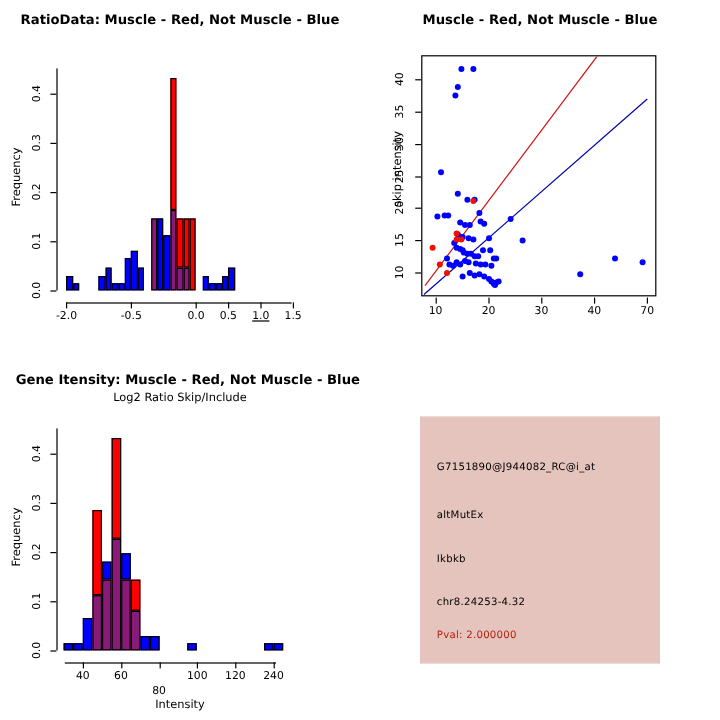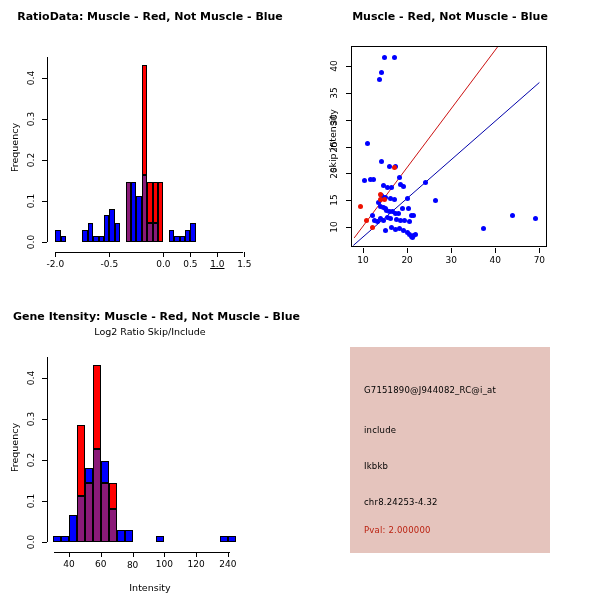--- a/index.html
+++ b/index.html
@@ -279,37 +279,37 @@
       </div>
     <div class="axistitle rot" style="left:-16px;top:142px;width:60px;">Frequency</div>
 
     <div class="axisline" style="left:54px;top:252px;width:176px;height:1px;"></div>
     <div id="gh-xticks">
         <div class="tick" style="left:69.06451612903226px;top:252px;width:1px;height:5px;"></div>
         <div class="ticklabel xl" style="left:51.064516129032256px;top:259px;width:36px;">40</div>
         <div class="tick" style="left:100.83870967741936px;top:252px;width:1px;height:5px;"></div>
         <div class="ticklabel xl" style="left:82.83870967741936px;top:259px;width:36px;">60</div>
         <div class="tick" style="left:132.61290322580646px;top:252px;width:1px;height:5px;"></div>
-        <div class="ticklabel xl" style="left:114.61290322580646px;top:260px;width:36px;">80</div>
+        <div class="ticklabel xl" style="left:114.61290322580646px;top:271px;width:36px;">80</div>
         <div class="tick" style="left:164.38709677419354px;top:252px;width:1px;height:5px;"></div>
         <div class="ticklabel xl" style="left:146.38709677419354px;top:259px;width:36px;">100</div>
         <div class="tick" style="left:196.16129032258064px;top:252px;width:1px;height:5px;"></div>
         <div class="ticklabel xl" style="left:178.16129032258064px;top:259px;width:36px;">120</div>
         <div class="tick" style="left:227.93548387096774px;top:252px;width:1px;height:5px;"></div>
         <div class="ticklabel xl" style="left:209.93548387096774px;top:259px;width:36px;">240</div>
       </div>
     <div class="axistitle" style="left:50px;top:282px;width:200px;">Intensity</div>
   </div>
 
   <div class="panel" style="left:300px;top:300px;width:300px;height:300px;">
     <div class="infopanel" id="info-bg" style="left:50px;top:47px;width:200px;height:206px;background:#e5c4bd;">
 
       <div class="infoline" style="left:14px;top:38px;">G7151890@J944082_RC@i_at</div>
 
-      <div class="infoline" style="left:14px;top:78px;">include</div>
+      <div class="infoline" style="left:14px;top:78px;">altMutEx</div>
 
       <div class="infoline" style="left:14px;top:114px;">Ikbkb</div>
 
       <div class="infoline" style="left:14px;top:150px;">chr8.24253-4.32</div>
 
       <div class="infoline pval" style="left:14px;top:178px;">Pval: 2.000000</div>
     </div>
   </div>
 
 </div>

